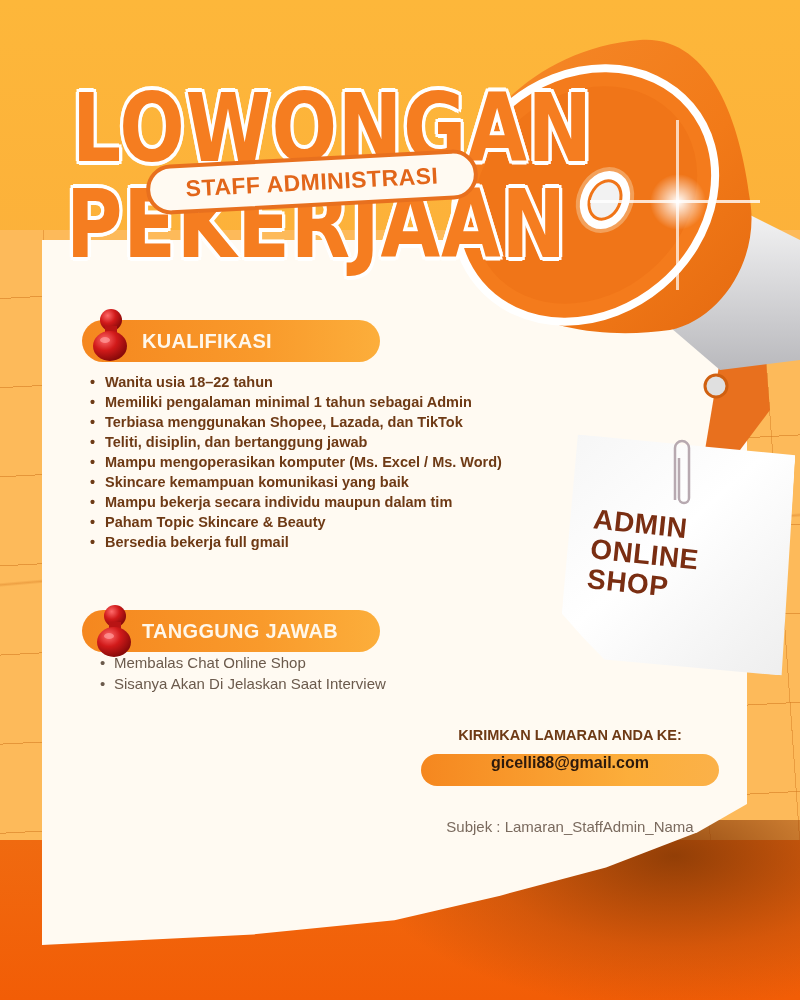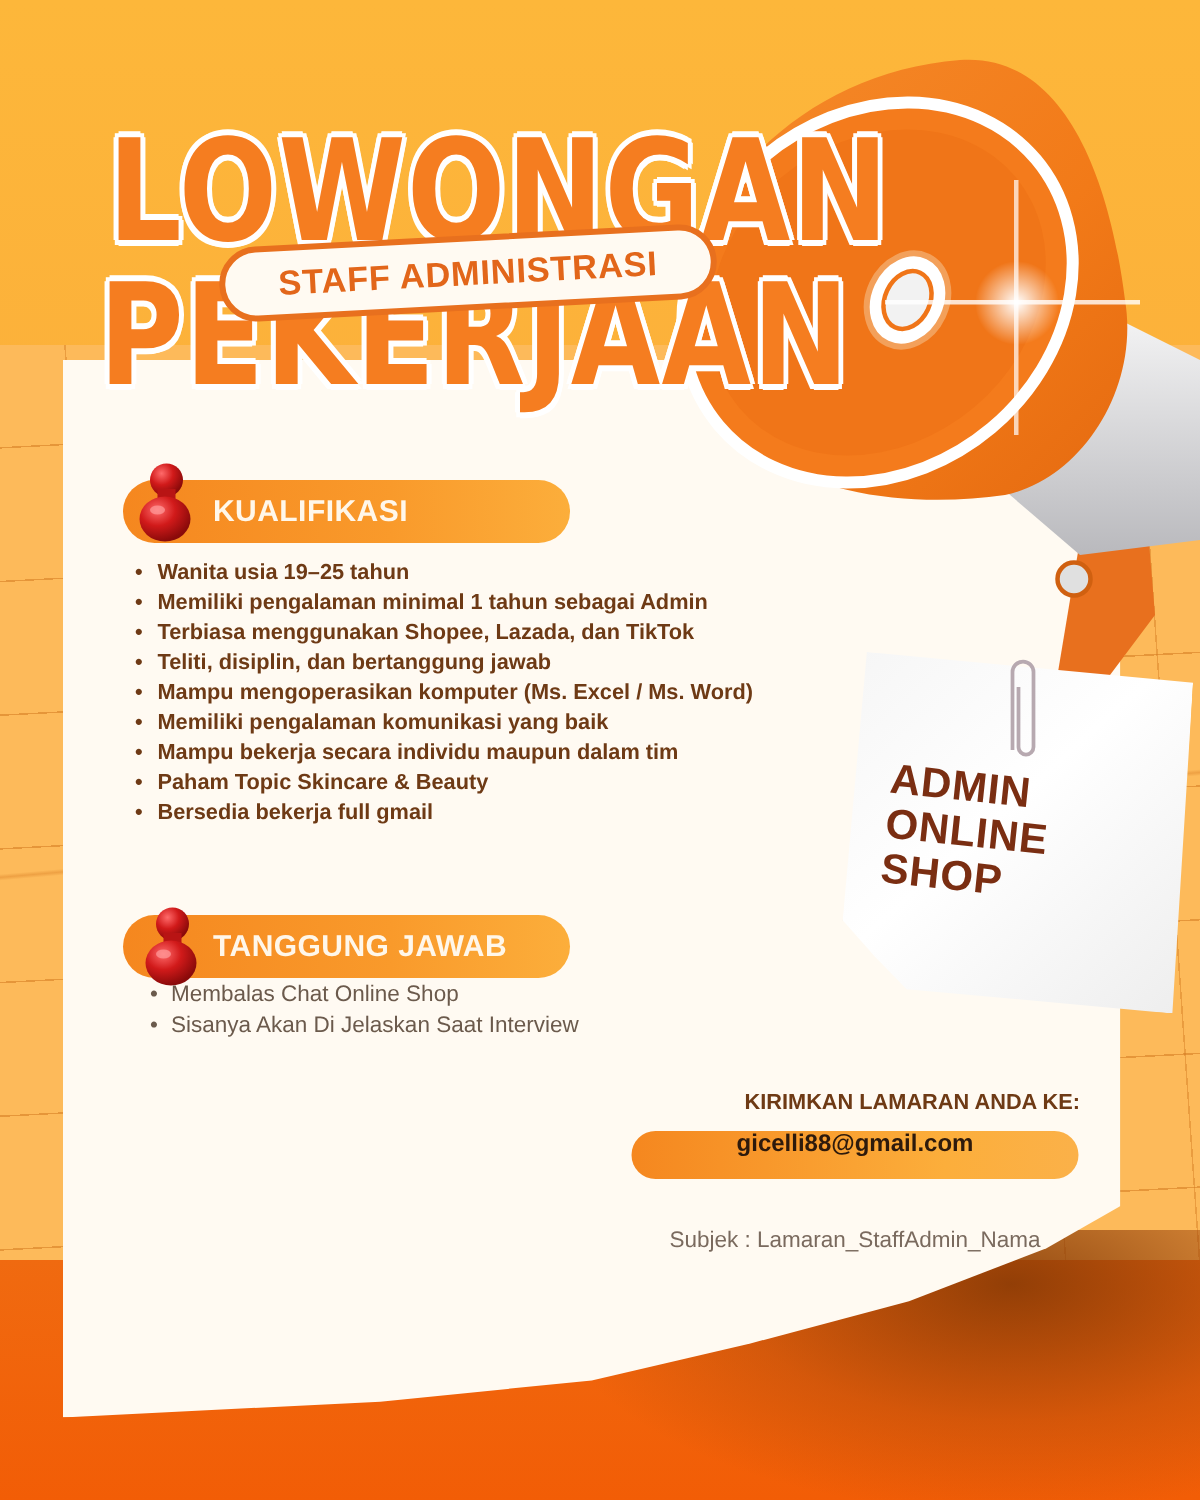--- a/index.html
+++ b/index.html
@@ -61,21 +61,21 @@
   ul.qual li { position: relative; padding-left: 15px; font-family: "Liberation Sans", sans-serif;
     font-weight: 700; font-size: 14.5px; color: #6e3a15; line-height: 20px; text-align: justify; }
   ul.qual li::before { content: "•"; position: absolute; left: 0; top: 0; color: #6e3a15; }
 
   ul.resp { position: absolute; left: 100px; top: 652px; width: 340px; list-style: none; }
   ul.resp li { position: relative; padding-left: 14px; font-family: "Liberation Sans", sans-serif;
     font-size: 15px; color: #6b5a4c; line-height: 21px; }
   ul.resp li::before { content: "•"; position: absolute; left: 0; color: #6b5a4c; }
 
   
-  .contact-label { position: absolute; left: 420px; top: 727px; width: 300px; text-align: right;
+  .contact-label { position: absolute; left: 420px; top: 727px; width: 300px; text-align: center;
     font-family: "Liberation Sans", sans-serif; font-weight: 700; font-size: 14.5px; color: #6e3a15; }
   .email-pill { position: absolute; left: 421px; top: 754px; width: 298px; height: 32px; border-radius: 16px;
     background: linear-gradient(90deg, #f5871f, #fcae3b 70%, #fbb149);
     display: flex; align-items: flex-start; justify-content: center; }
   .email-pill span { font-family: "Liberation Sans", sans-serif; font-weight: 700; font-size: 16px; color: #2e1a0c; }
   .subject { position: absolute; left: 420px; top: 790px; width: 300px; text-align: center;
     font-family: "Liberation Sans", sans-serif; font-size: 15px; color: #7a6a5e; margin-top: 28px; }
 
   
   .note { position: absolute; left: 565px; top: 440px; width: 225px; height: 230px;
@@ -149,26 +149,26 @@
       <stop offset="0.5" stop-color="#d11a1a"></stop>
       <stop offset="1" stop-color="#8a0a0a"></stop>
     </radialGradient>
   </defs>
   <ellipse cx="23" cy="14" rx="11" ry="11" fill="url(#pinR)"></ellipse>
   <rect x="17" y="20" width="12" height="12" fill="#b81414"></rect>
   <ellipse cx="22" cy="40" rx="17" ry="15" fill="url(#pinR)"></ellipse>
   <ellipse cx="17" cy="34" rx="5" ry="3" fill="#ff9c9c" opacity="0.7"></ellipse>
 </svg>
 <ul class="qual">
-  <li>Wanita usia 19–25 tahun</li>
+  <li>Wanita usia 18–22 tahun</li>
   <li>Memiliki pengalaman minimal 1 tahun sebagai Admin</li>
   <li>Terbiasa menggunakan Shopee, Lazada, dan TikTok</li>
   <li>Teliti, disiplin, dan bertanggung jawab</li>
   <li style="text-align-last:left;">Mampu mengoperasikan komputer (Ms. Excel / Ms. Word)</li>
-  <li>Memiliki pengalaman komunikasi yang baik</li>
+  <li>Skincare kemampuan komunikasi yang baik</li>
   <li>Mampu bekerja secara individu maupun dalam tim</li>
   <li>Paham Topic Skincare &amp; Beauty</li>
   <li>Bersedia bekerja full gmail</li>
 </ul>
 
 <div class="section-pill tang">
   <span>TANGGUNG JAWAB</span>
 </div>
 <svg class="pin pin-2" viewBox="0 0 46 58">
   <ellipse cx="23" cy="14" rx="11" ry="11" fill="url(#pinR)"></ellipse>

